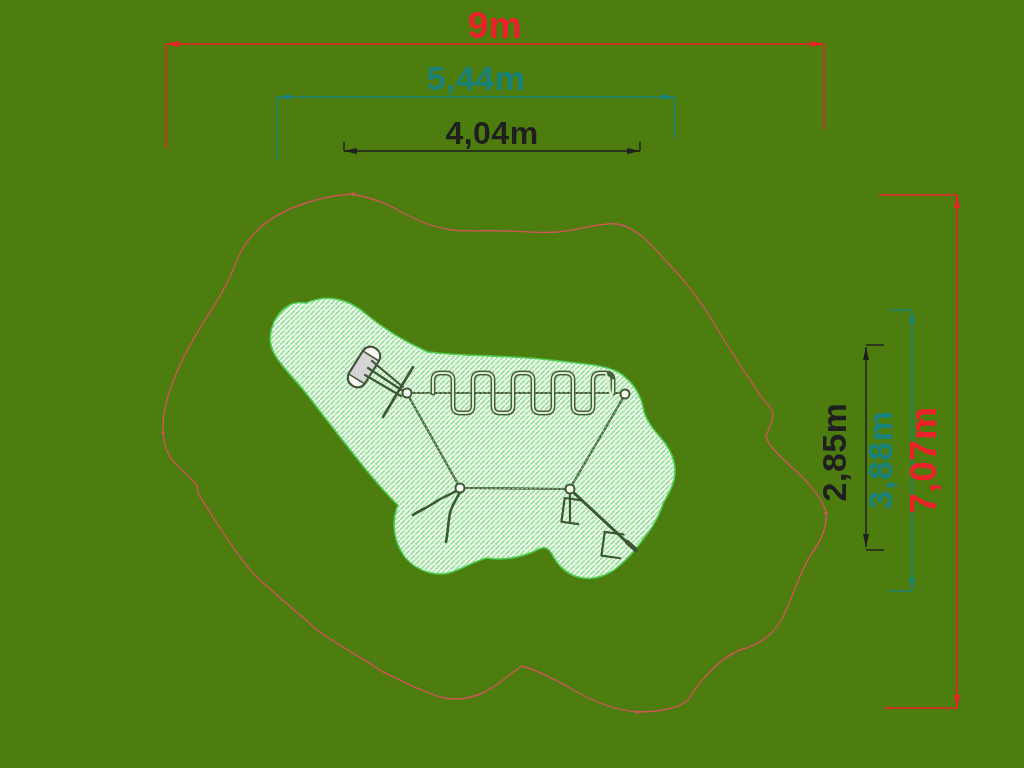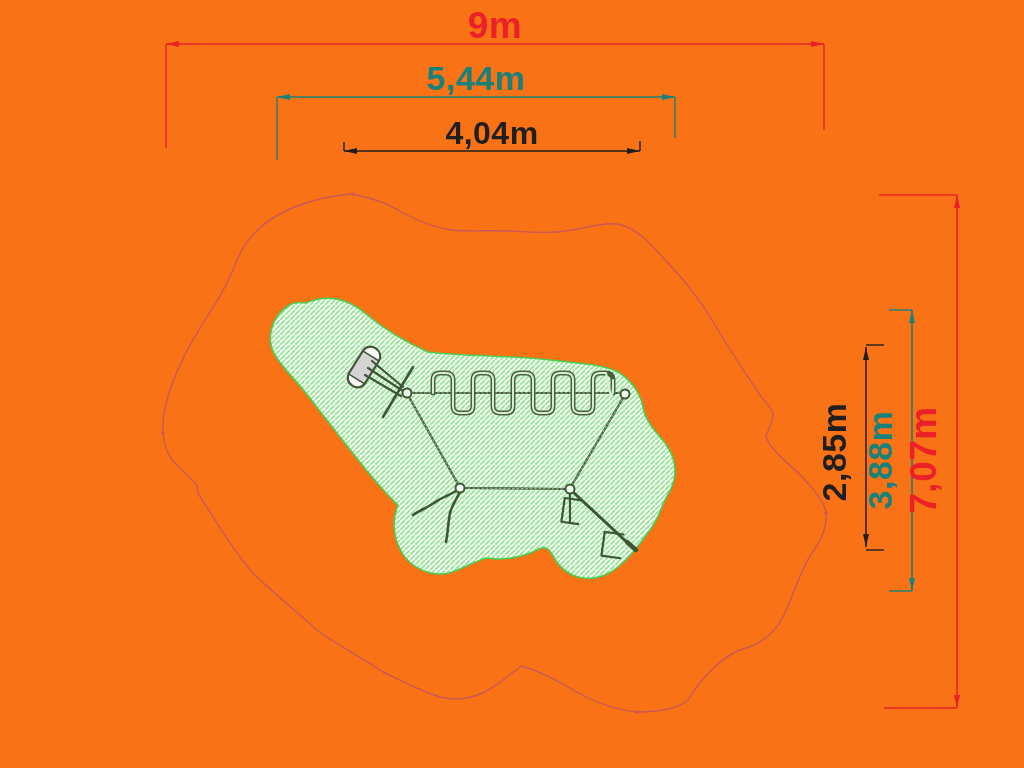--- a/index.html
+++ b/index.html
@@ -1,16 +1,16 @@
 <!DOCTYPE html>
 <html><head>
 <meta charset="utf-8">
 <style>
   html,body{margin:0;padding:0;background:#ffffff;}
-  .page{position:relative;width:1024px;height:768px;background:#f97316;overflow:hidden;
+  .page{position:relative;width:1024px;height:768px;background:#4d7c0f;overflow:hidden;
         font-family:"Liberation Sans", sans-serif;}
   svg{display:block;}
   text{font-family:"Liberation Sans", sans-serif;}
   .dim-label{font-weight:700;letter-spacing:0.5px;}
 </style>
 </head>
 <body>
 
 <div class="page">
 <svg width="1024" height="768" viewBox="0 0 1024 768">

